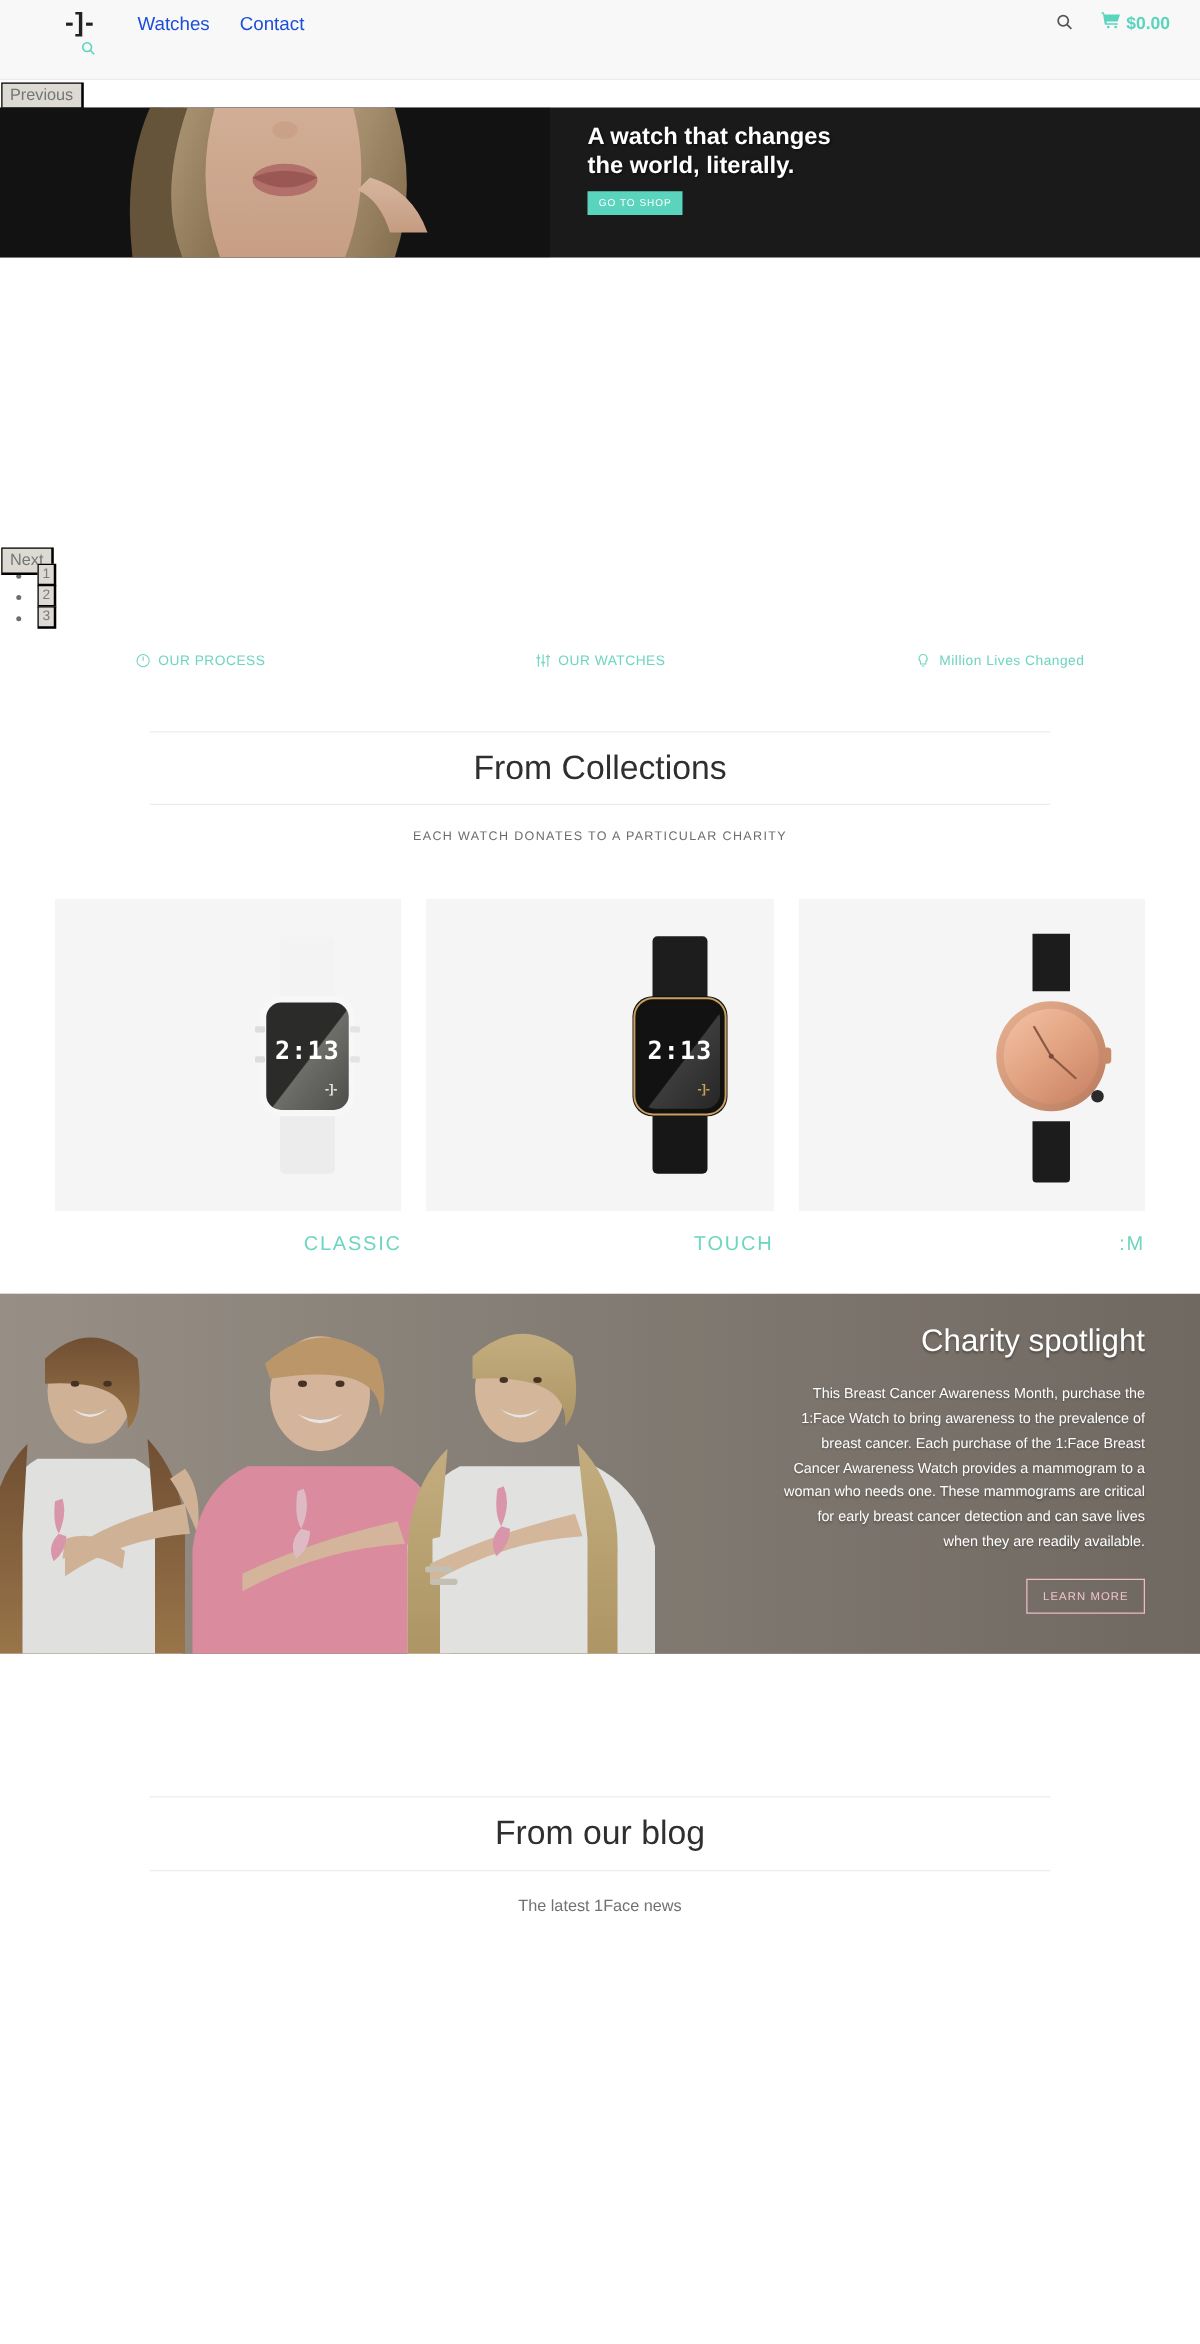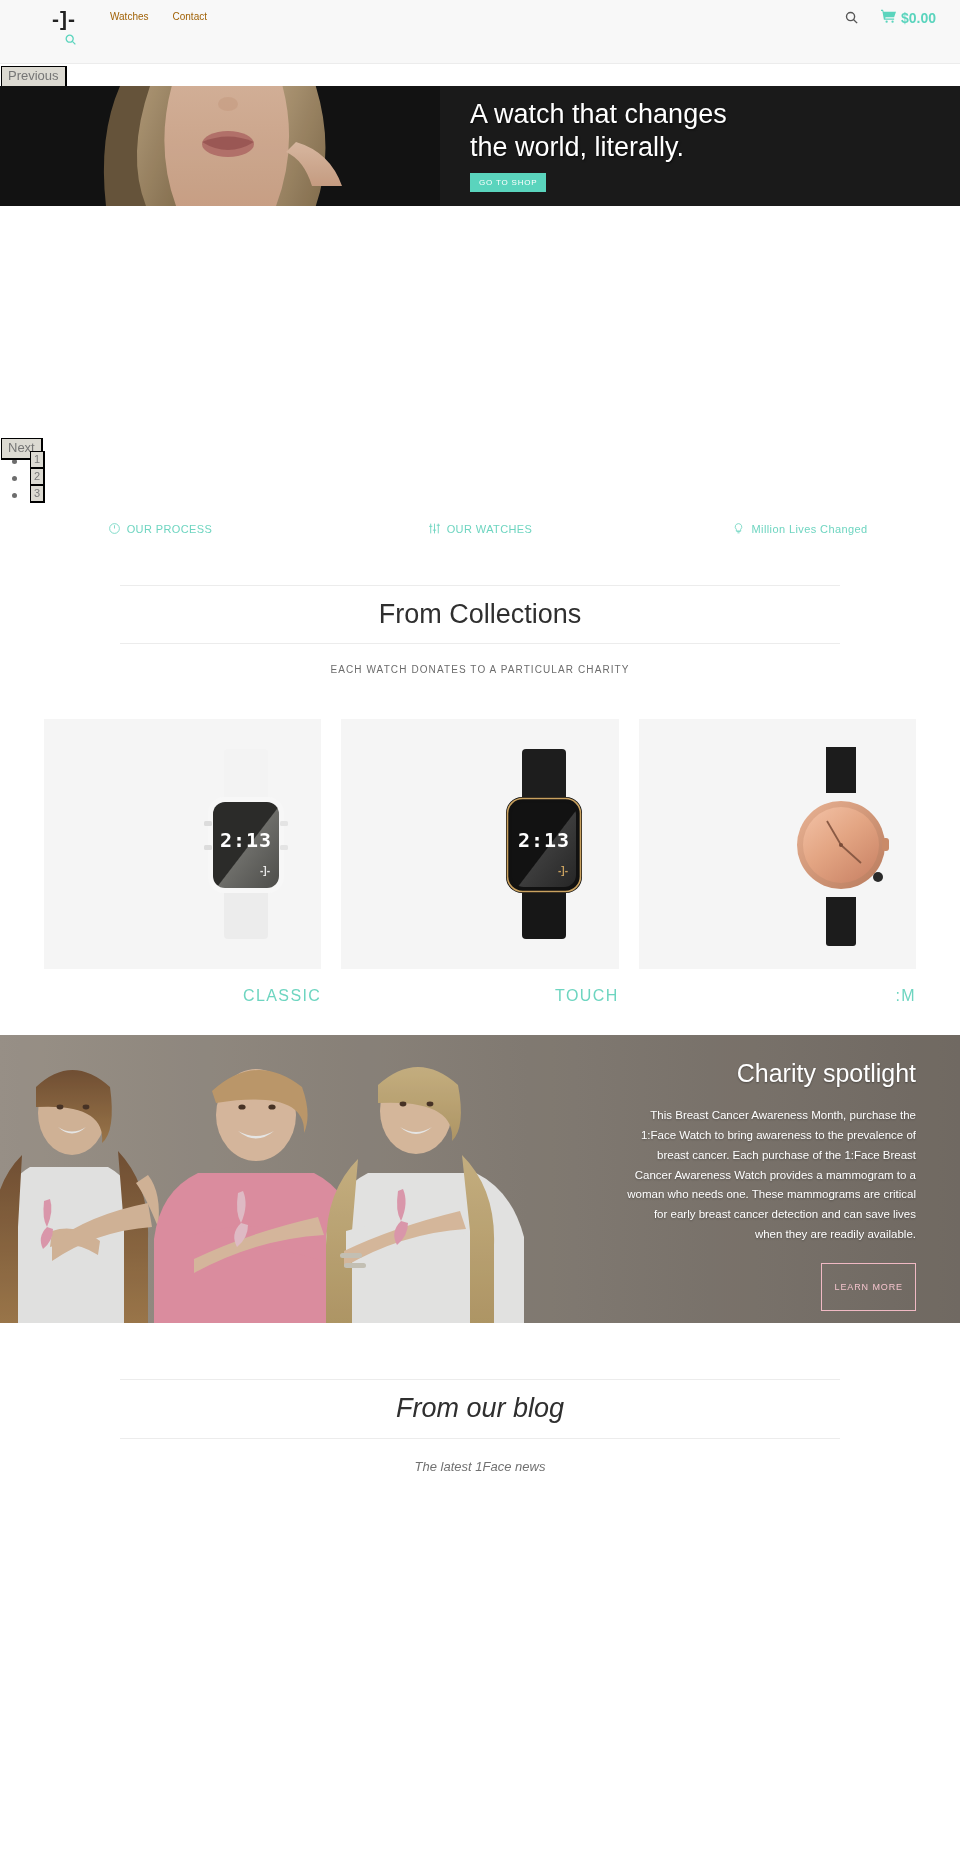--- a/index.html
+++ b/index.html
@@ -36,22 +36,22 @@
     line-height: 1;
     text-decoration: none;
   }
   .main-nav {
     display: flex;
     gap: 24px;
     margin-left: 34px;
     margin-top: 10px;
   }
   .main-nav a {
-    font-size: 10px;
-    color: #a16207;
+    font-size: 15px;
+    color: #1d4ed8;
     text-decoration: none;
     line-height: 1.3;
   }
   .header-right {
     position: absolute;
     right: 24px;
     top: 9px;
     display: flex;
     align-items: center;
     gap: 22px;
@@ -122,23 +122,23 @@
     overflow: hidden;
   }
   .hero-copy {
     position: absolute;
     left: 470px;
     top: 12px;
     width: 470px;
   }
   .hero-title {
     color: #ffffff;
-    font-size: 27px;
+    font-size: 19px;
     line-height: 1.22;
-    font-weight: 400;
+    font-weight: 700;
     text-shadow: 1px 1px 2px rgba(0,0,0,.6);
     margin: 0;
   }
   .hero-cta {
     display: inline-block;
     margin-top: 9px;
     background: #5ad4bd;
     color: #ffffff;
     font-size: 8px;
     letter-spacing: .8px;
@@ -279,29 +279,29 @@
     margin: 0;
     text-shadow: 0 1px 2px rgba(0,0,0,.3);
   }
   .charity-cta {
     display: inline-block;
     margin-top: 18px;
     border: 1px solid #f0b9c4;
     color: #f3c3cc;
     font-size: 9px;
     letter-spacing: .9px;
-    padding: 18px 12px;
+    padding: 8px 12px;
     text-decoration: none;
     background: transparent;
     cursor: pointer;
     text-align: center;
   }
 
   
-  .blog-head { padding-top: 56px; padding-bottom: 40px; font-style: italic; }
+  .blog-head { padding-top: 114px; padding-bottom: 40px; }
 </style>
 </head>
 <body>
 
 <header class="site-header">
   <div class="header-inner">
     <a class="brand-logo" href="#">-]-</a>
     <nav class="main-nav">
       <a href="#">Watches</a>
       <a href="#">Contact</a>

